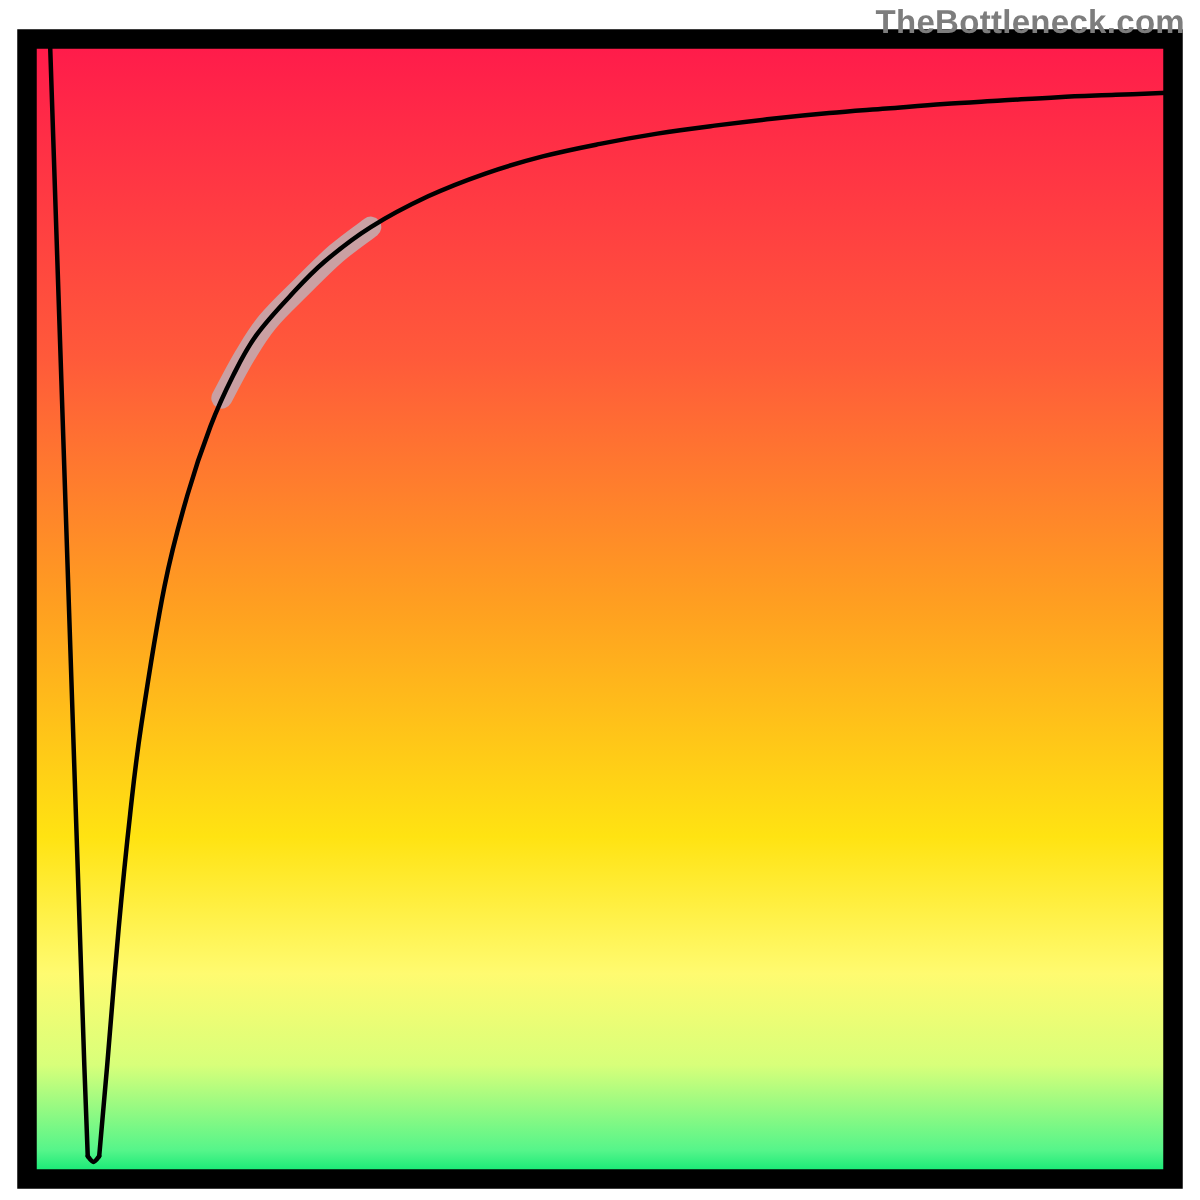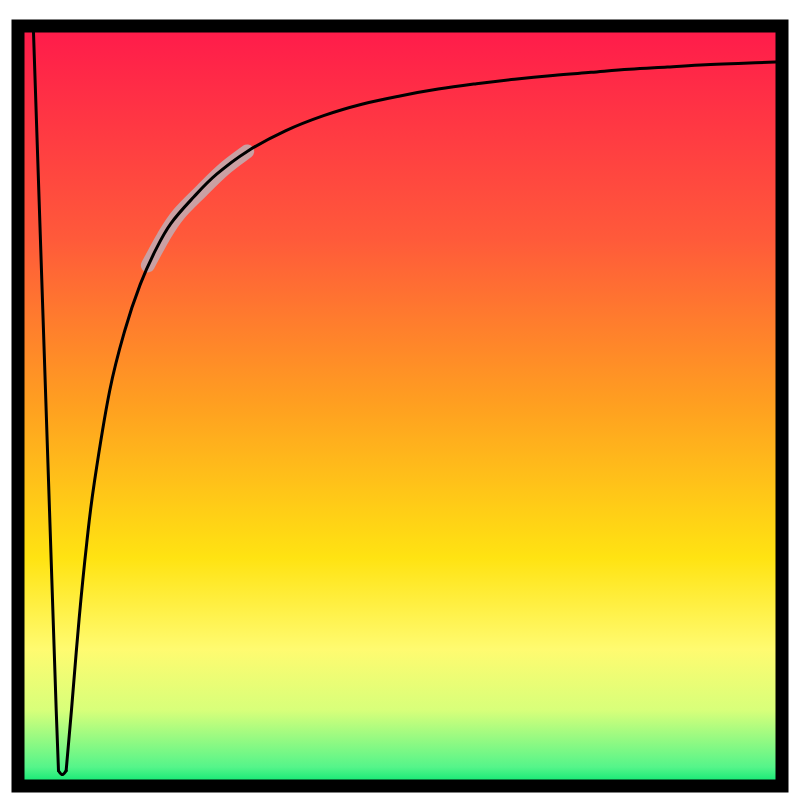--- a/index.html
+++ b/index.html
@@ -26,20 +26,21 @@
     user-select: none;
   }
   svg {
     display: block;
   }
 </style>
 </head>
 <body>
 
 <div class="chart-wrap">
+  <div class="watermark">TheBottleneck.com</div>
 
   <svg id="chart-svg" width="800" height="800" viewBox="0 0 800 800">
     <defs>
       <linearGradient id="bg-grad" x1="0" y1="0" x2="0" y2="1">
           <stop offset="0%" stop-color="#ff1a4b"></stop>
           <stop offset="28.000000000000004%" stop-color="#ff5a3a"></stop>
           <stop offset="50%" stop-color="#ffa020"></stop>
           <stop offset="70%" stop-color="#ffe312"></stop>
           <stop offset="82%" stop-color="#fffb70"></stop>
           <stop offset="90%" stop-color="#d8ff7a"></stop>

